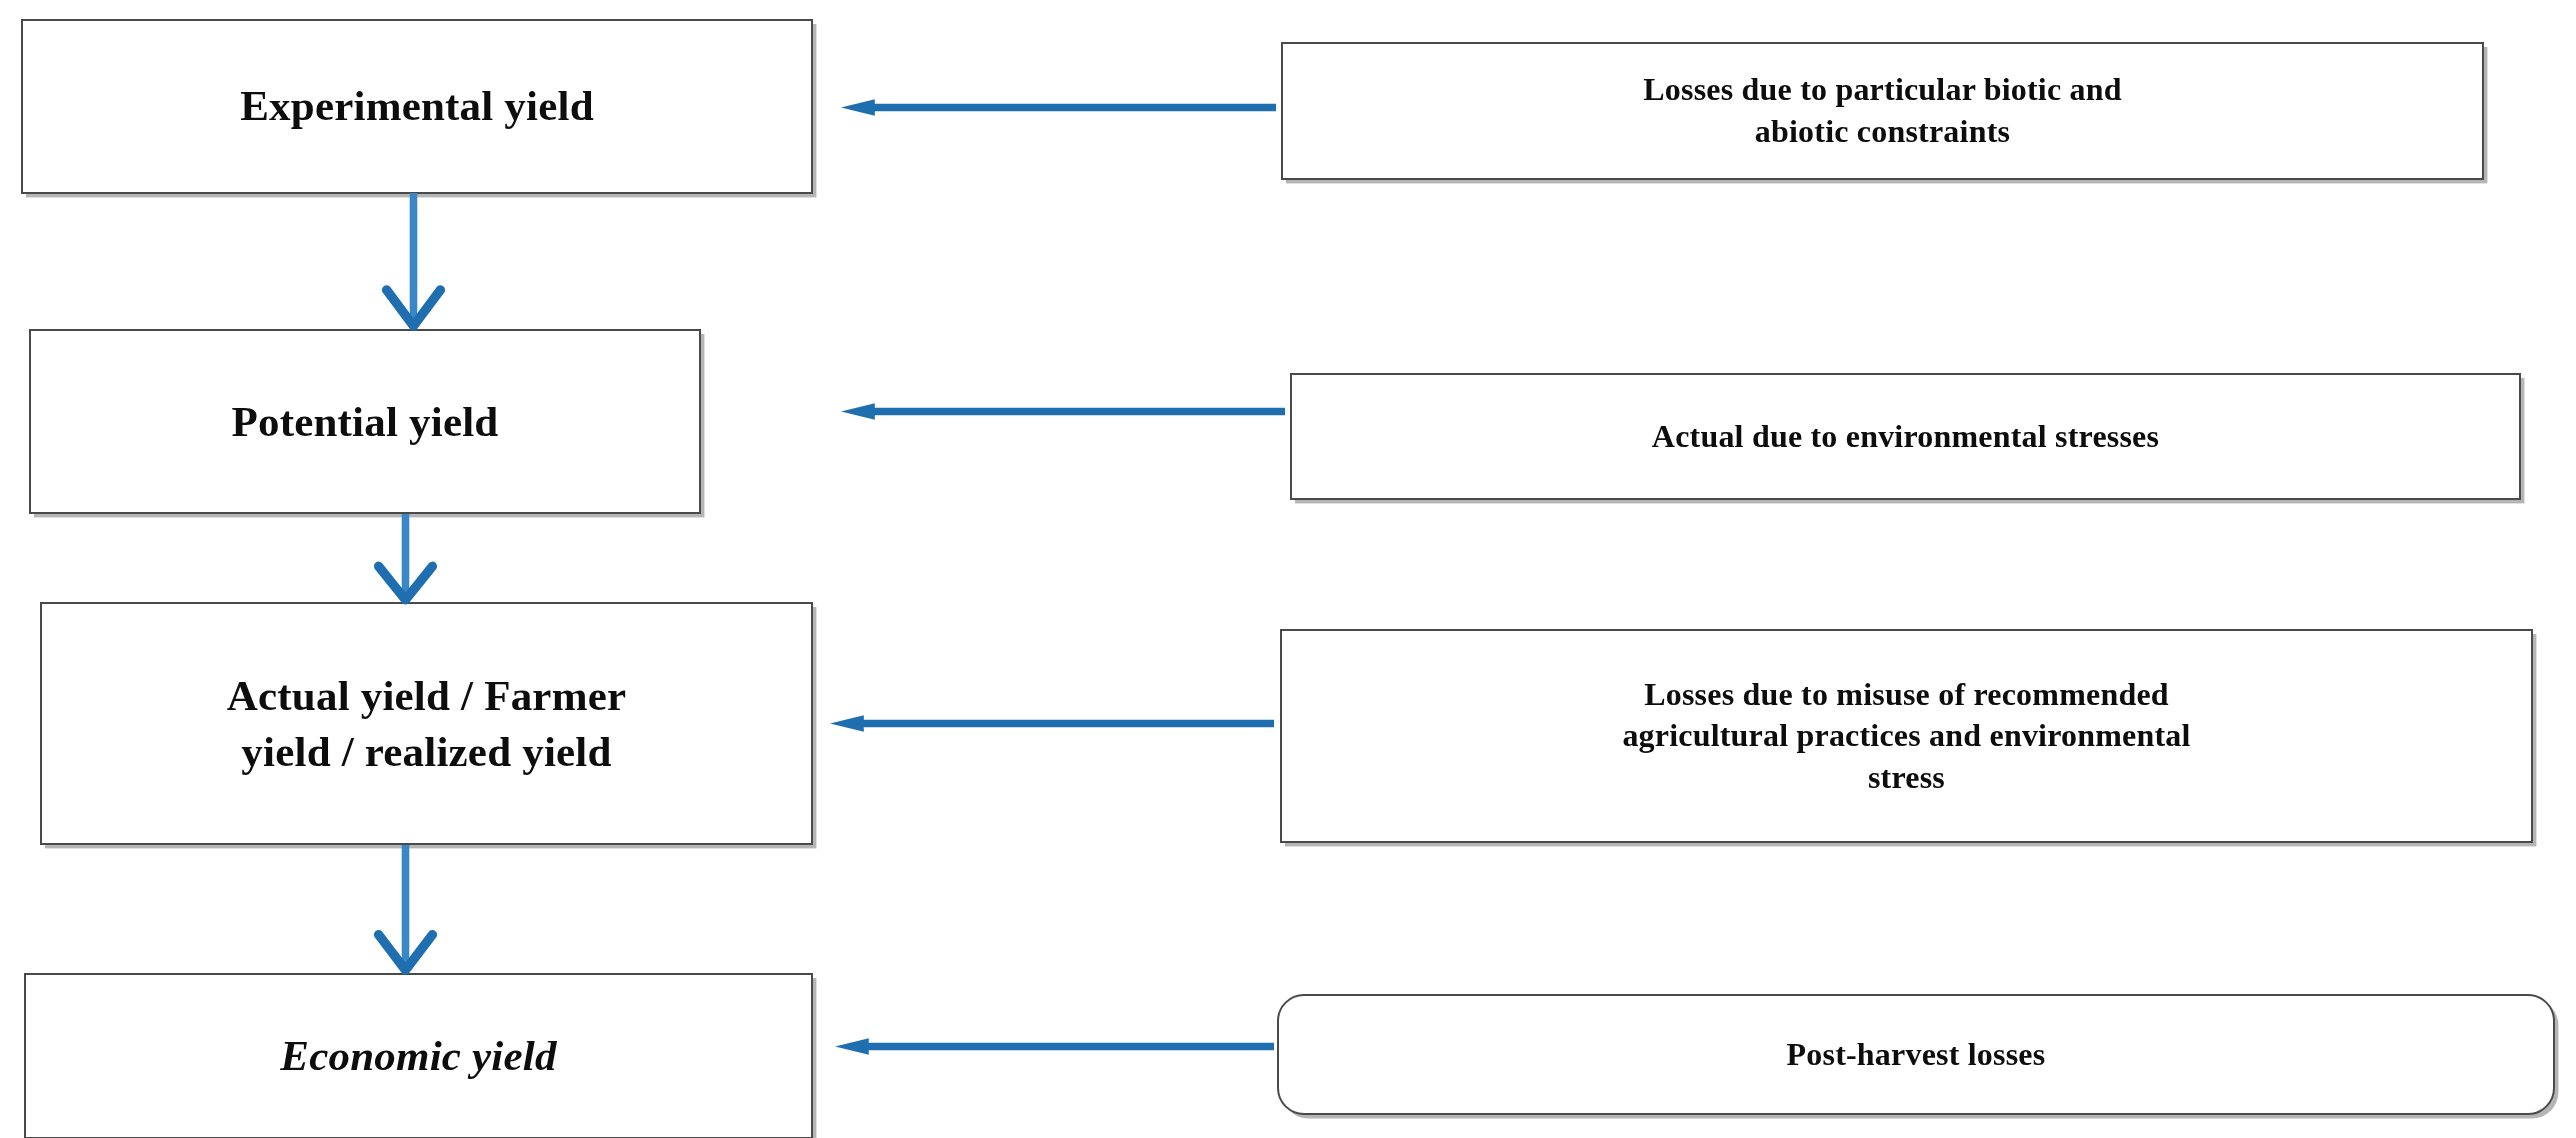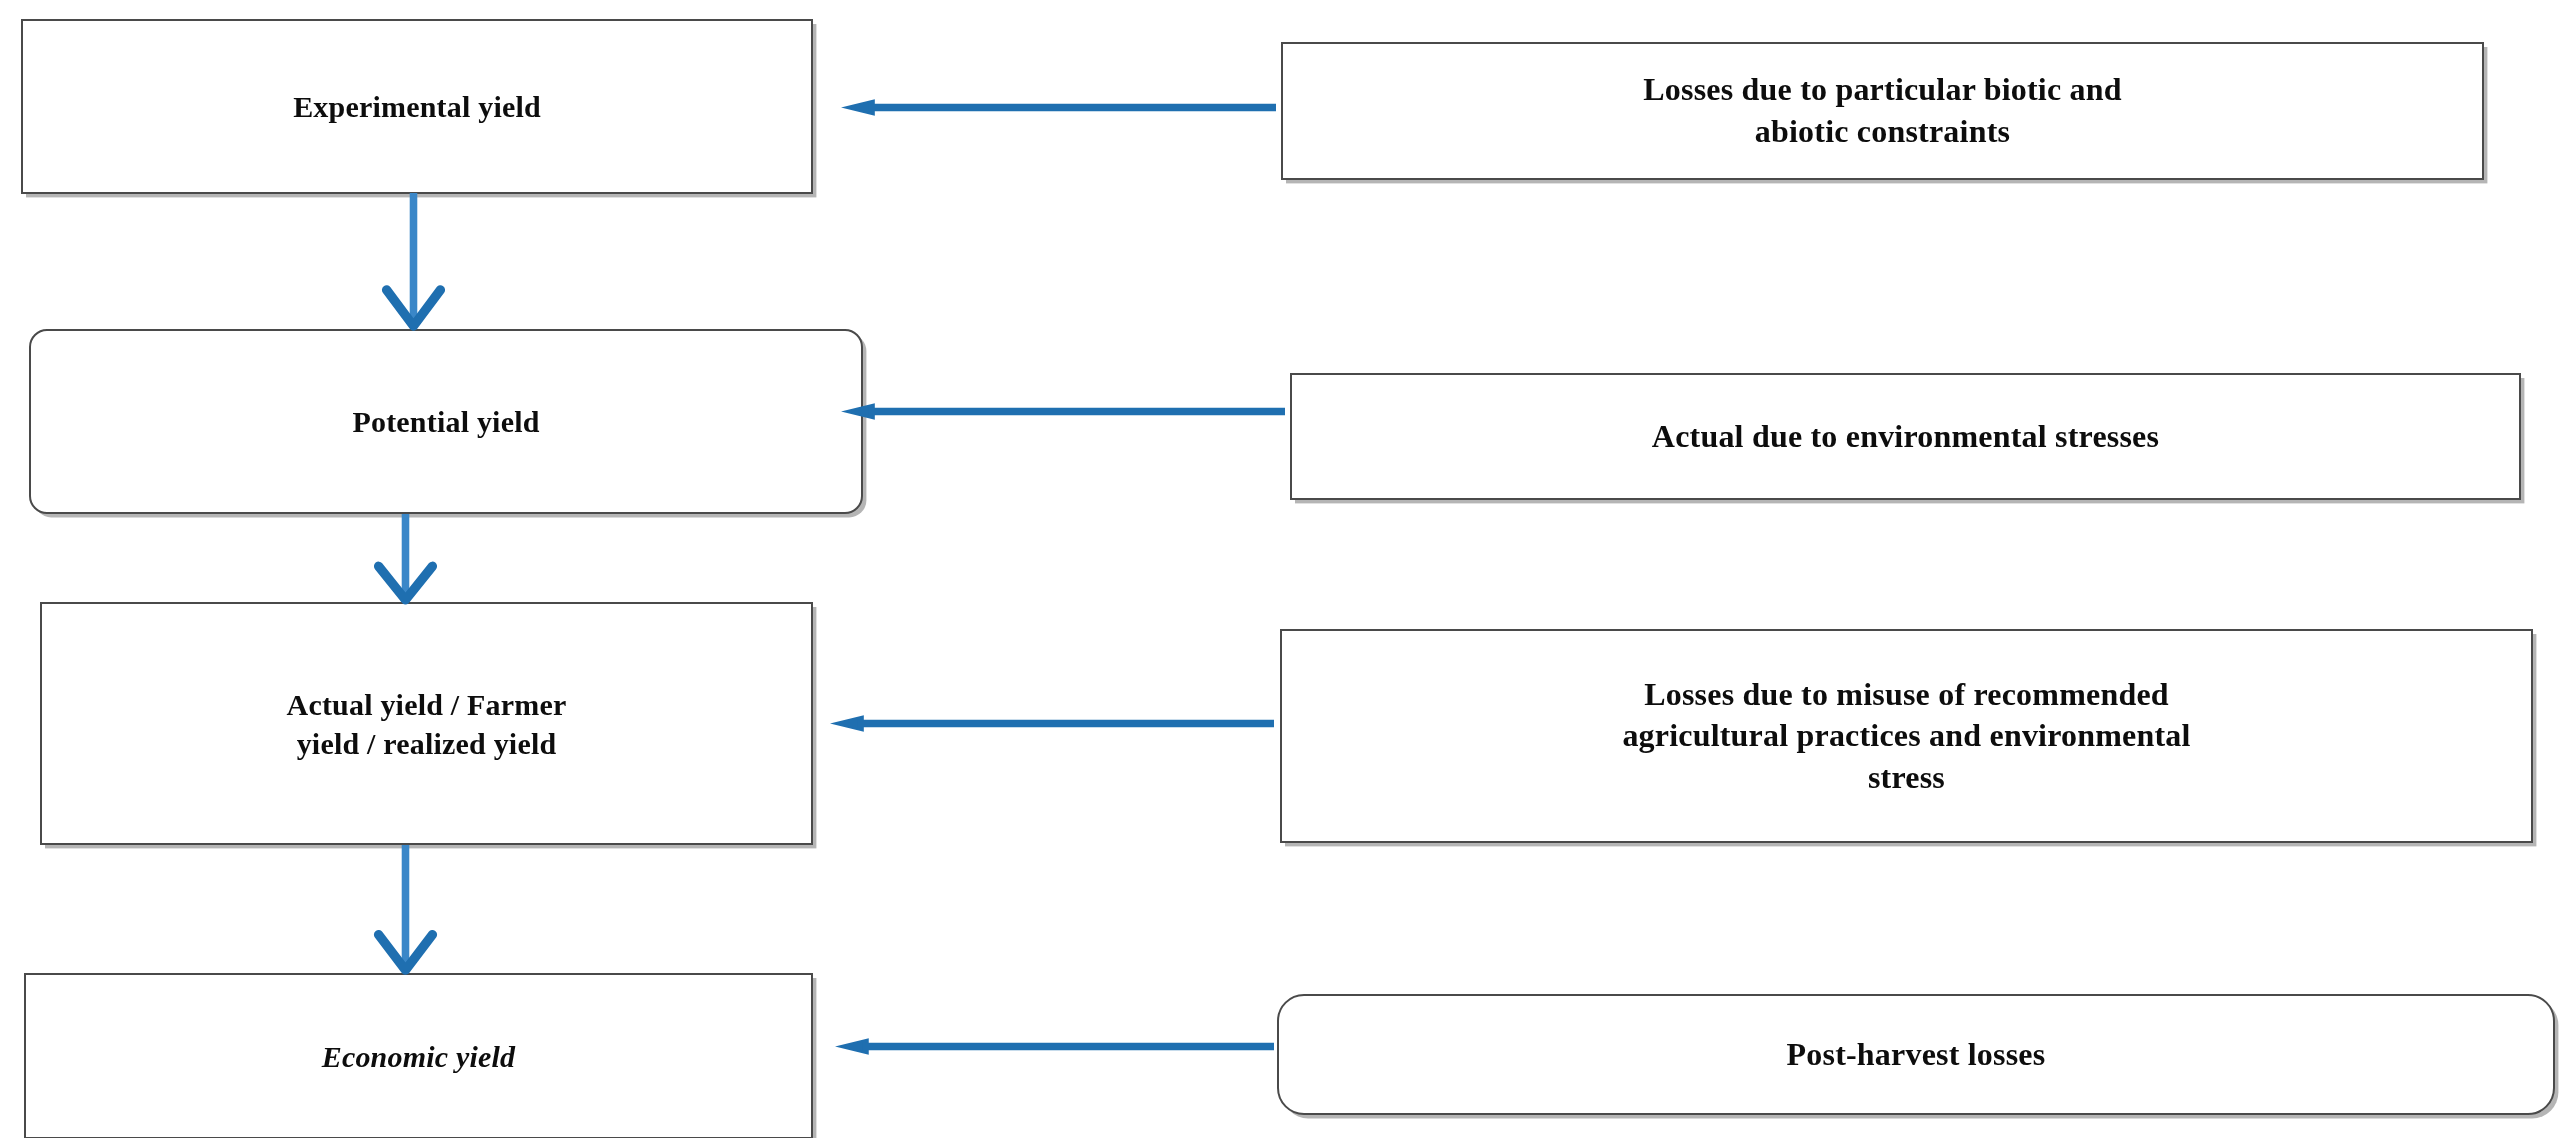--- a/index.html
+++ b/index.html
@@ -30,31 +30,31 @@
     font-weight: 700;
     color: #0d0d0d;
     line-height: 1.30;
     letter-spacing: 0.2px;
     padding: 0 15px;
     white-space: pre-line;
   }
 
   
   #node-experimental-yield { left: 21px;  top: 18.6px;   width: 792px;  height: 175px; }
-  #node-potential-yield    { left: 29px;  top: 329px;  width: 834px;  height: 185px; border-radius: 18px; }
+  #node-potential-yield    { left: 29px;  top: 329px;  width: 672px;  height: 185px; }
   #node-actual-yield       { left: 40px;  top: 602px;  width: 773px;  height: 243px; }
   #node-economic-yield     { left: 24px;  top: 973px; width: 789px;  height: 166px; font-style: italic; }
 
   
   #node-biotic-abiotic-losses   { left: 1281px; top: 42px;   width: 1203px; height: 138px; }
   #node-environmental-losses    { left: 1290px; top: 373px;  width: 1231px; height: 127px; }
   #node-practice-losses         { left: 1280px; top: 629px;  width: 1253px; height: 214px; }
   #node-postharvest-losses      { left: 1277px; top: 994px; width: 1278px; height: 121px; border-radius: 27px; }
 
-  .fs-big   { font-size: 30px; }
+  .fs-big   { font-size: 43px; }
   .fs-med   { font-size: 32px; }
 
   
   .h-arrow {
     position: absolute;
     height: 25px;
     pointer-events: none;
   }
   .h-arrow svg { display: block; width: 100%; height: 100%; }
 

